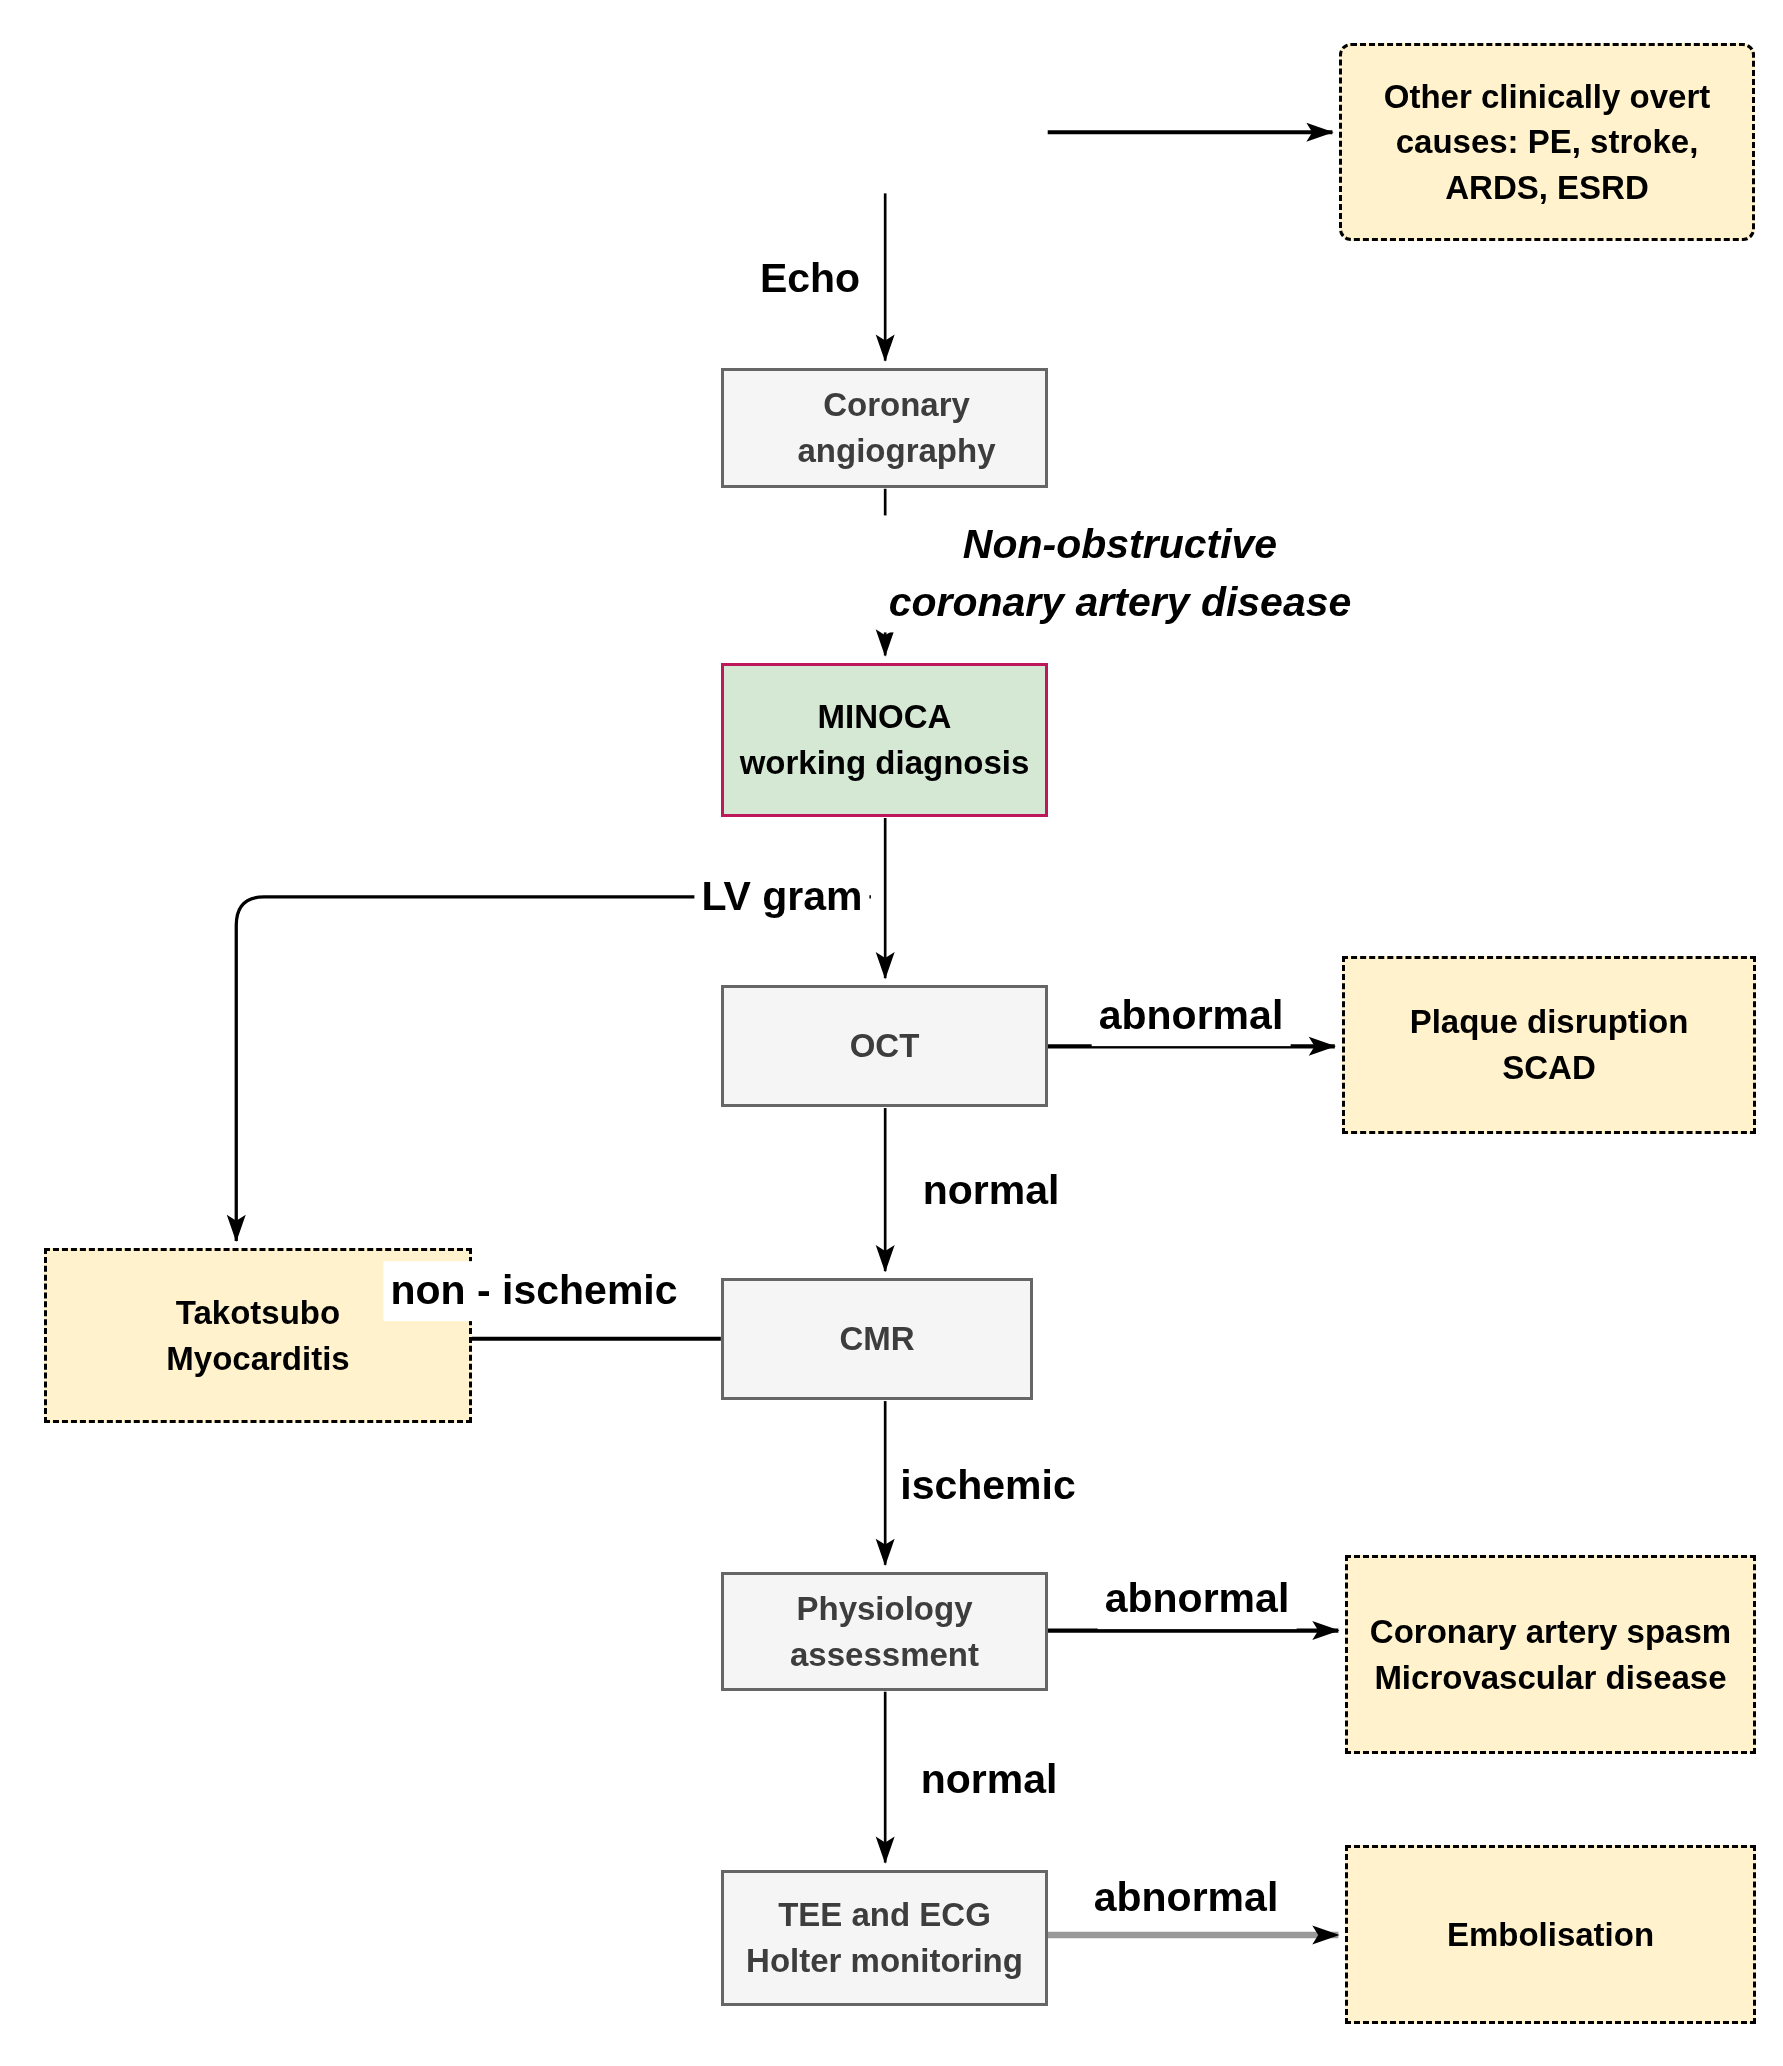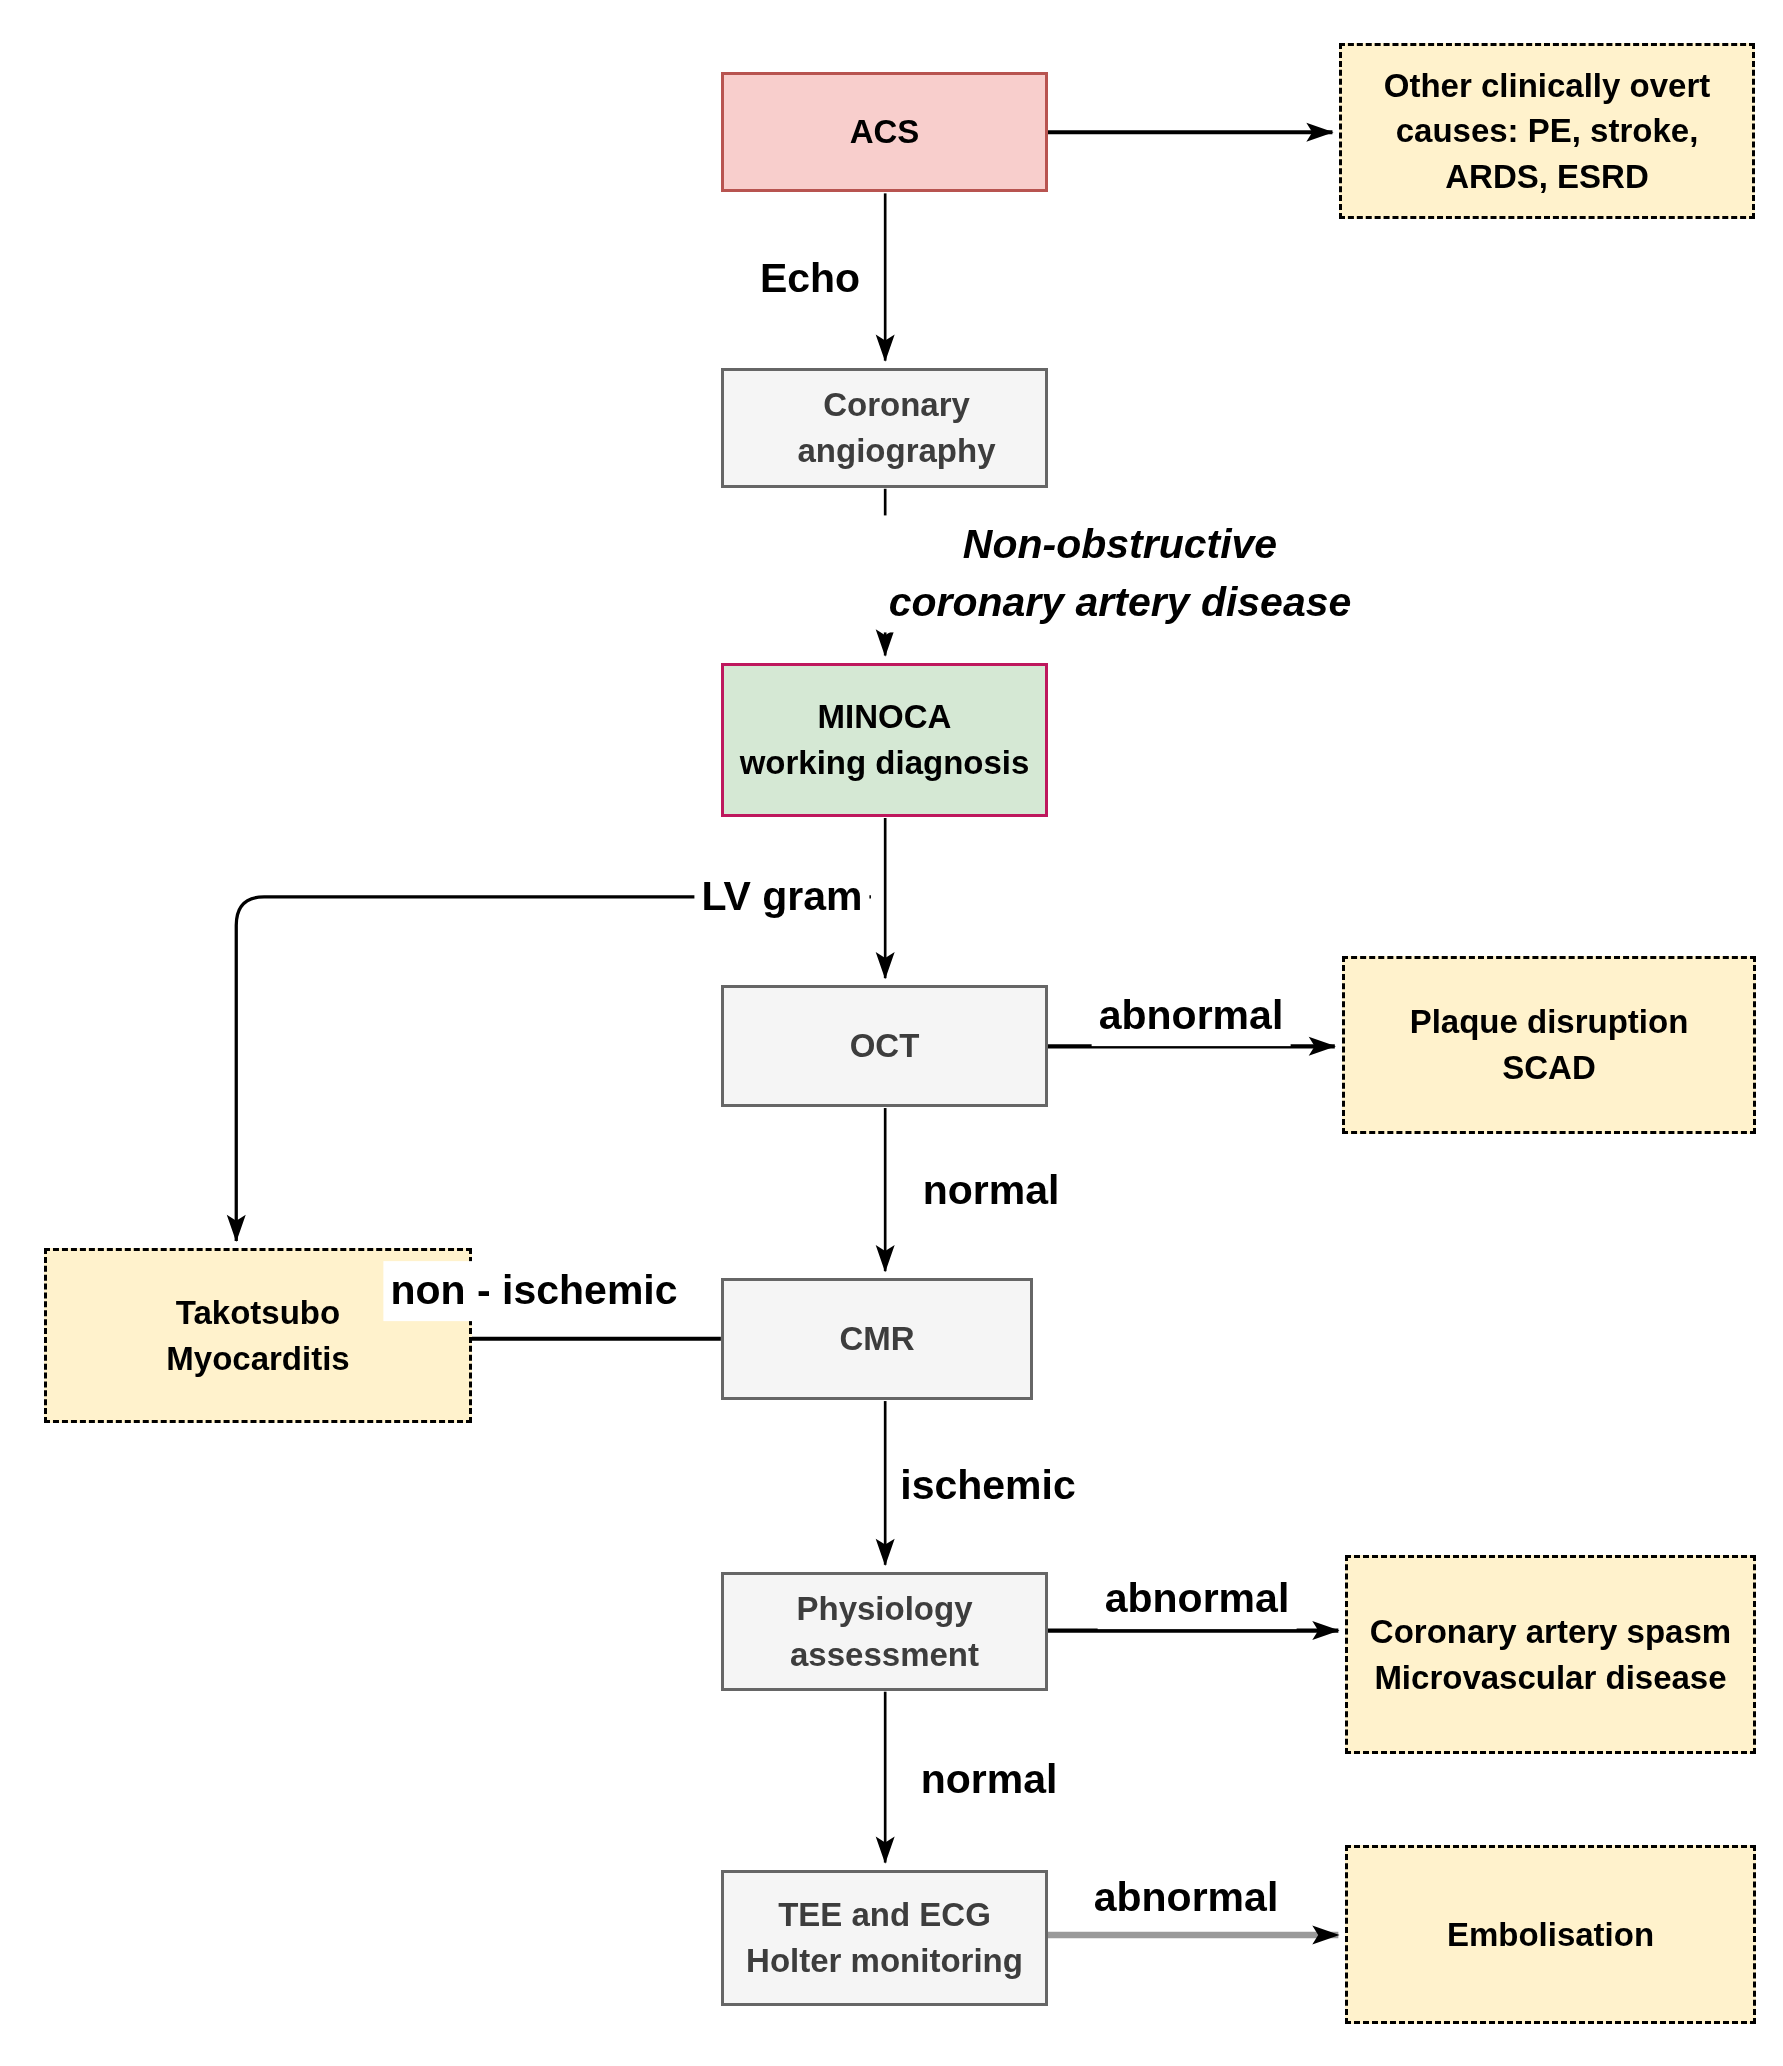--- a/index.html
+++ b/index.html
@@ -78,25 +78,22 @@
     <path class="edge edge-branch" d="M1468 1512 L445 1512 Q398 1512 398 1560 L398 2092"></path>
     <path class="edge edge-h" d="M1766 1764 L2250 1764"></path>
     <path class="edge edge-v" d="M1492 1868 L1492 2143"></path>
     <path class="edge edge-h" d="M1215 2257 L734 2257"></path>
     <path class="edge edge-v" d="M1492 2362 L1492 2638"></path>
     <path class="edge edge-h" d="M1766 2749 L2256 2749"></path>
     <path class="edge edge-v" d="M1492 2852 L1492 3140"></path>
     <path class="edge edge-gray" d="M1766 3262 L2256 3262"></path>
   </svg>
 
-  <div class="node node-start" style="left:721px; top:72px; width:327px; height:120px;">
-    <span class="node-label">ACS</span>
-  </div>
 
-  <div class="node node-outcome" style="left:1339px; top:43px; width:416px; height:176px;">
+  <div class="node node-outcome" style="left:1339px; top:43px; width:416px; height:198px;border-radius:12px;">
     <span class="node-label">Other clinically overt
 causes: PE, stroke,
 ARDS, ESRD</span>
   </div>
 
   <div class="node node-test" style="left:721px; top:368px; width:327px; height:120px;padding-left:24px;">
     <span class="node-label">Coronary
 angiography</span>
   </div>
 

